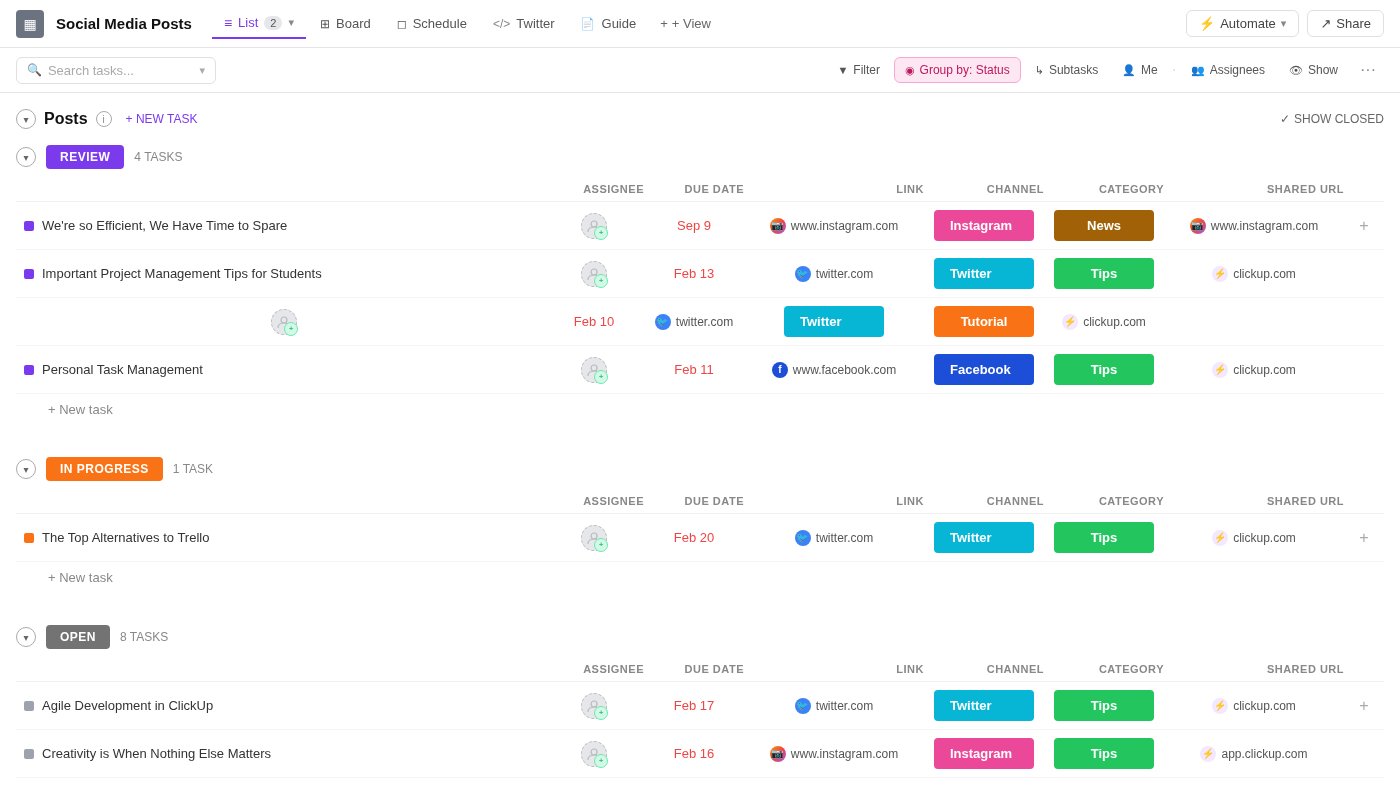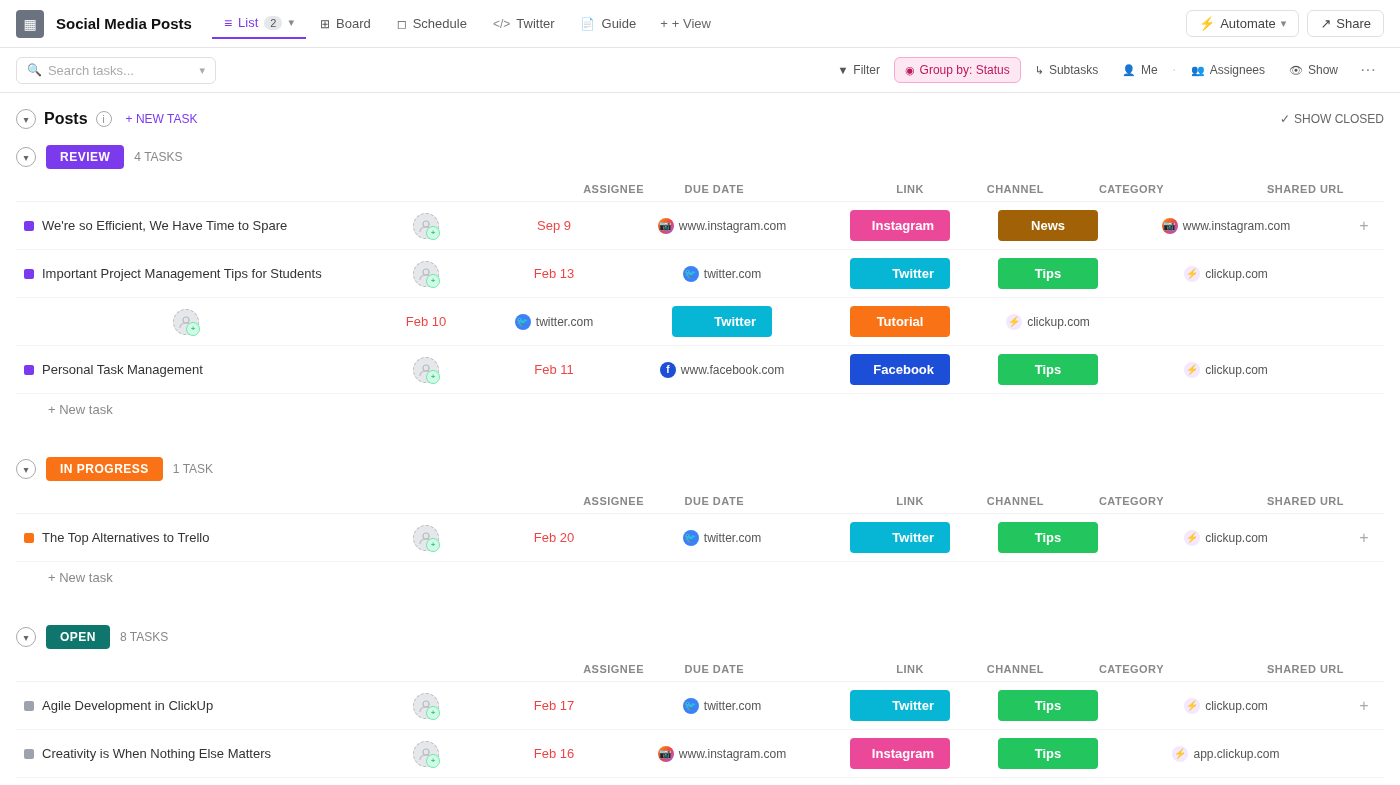--- a/index.html
+++ b/index.html
@@ -38,45 +38,45 @@
     .new-task-btn { color: #7c3aed; font-size: 12px; cursor: pointer; padding: 2px 6px; border-radius: 4px; }
     .show-closed { margin-left: auto; display: flex; align-items: center; gap: 4px; font-size: 12px; color: #666; cursor: pointer; }
 
     
     .group { margin-bottom: 32px; }
     .group-header { display: flex; align-items: center; gap: 10px; margin-bottom: 0; }
     .group-collapse { width: 20px; height: 20px; border: 1.5px solid #aaa; border-radius: 50%; display: flex; align-items: center; justify-content: center; cursor: pointer; color: #666; font-size: 10px; flex-shrink: 0; }
     .group-label { padding: 5px 14px; border-radius: 4px; font-size: 12px; font-weight: 700; color: white; letter-spacing: 0.5px; }
     .group-label.review { background: #7c3aed; }
     .group-label.inprogress { background: #f97316; }
-    .group-label.open { background: #0f766e; }
+    .group-label.open { background: #737373; }
     .group-count { font-size: 12px; color: #888; }
     .table-header-row { display: grid; grid-template-columns: 1fr 100px 100px 180px 120px 120px 180px 40px; padding: 6px 0 6px 32px; border-bottom: 1px solid #f0f0f0; }
     .col-header { font-size: 11px; font-weight: 600; color: #888; text-transform: uppercase; letter-spacing: 0.5px; text-align: right; }
     .col-header.left { text-align: left; }
 
-    .task-row { display: grid; grid-template-columns: 1fr 100px 100px 180px 120px 120px 180px 40px; padding: 8px 0 8px 8px; border-bottom: 1px solid #f5f5f5; align-items: center; gap: 28px; }
+    .task-row { display: grid; grid-template-columns: 1fr 100px 100px 180px 120px 120px 180px 40px; padding: 8px 0 8px 8px; border-bottom: 1px solid #f5f5f5; align-items: center; }
     .task-name-cell { display: flex; align-items: center; gap: 8px; }
     .task-color-dot { width: 10px; height: 10px; border-radius: 2px; flex-shrink: 0; }
     .task-color-dot.purple { background: #7c3aed; }
     .task-color-dot.orange { background: #f97316; }
     .task-color-dot.gray { background: #9ca3af; }
     .task-name { font-size: 13px; color: #333; }
     .assignee-cell { display: flex; justify-content: center; }
     .avatar { width: 26px; height: 26px; border-radius: 50%; background: #e5e7eb; border: 1px dashed #bbb; display: flex; align-items: center; justify-content: center; font-size: 10px; color: #888; position: relative; }
     .avatar-plus { width: 14px; height: 14px; border-radius: 50%; background: #d1fae5; border: 1px solid #6ee7b7; position: absolute; bottom: -2px; right: -2px; display: flex; align-items: center; justify-content: center; font-size: 8px; color: #059669; }
     .due-date-cell { text-align: center; font-size: 13px; color: #ef4444; font-weight: 500; }
     .link-cell { display: flex; align-items: center; gap: 5px; justify-content: center; font-size: 12px; color: #555; }
     .link-icon { width: 16px; height: 16px; border-radius: 50%; display: flex; align-items: center; justify-content: center; font-size: 10px; flex-shrink: 0; }
     .link-icon.instagram { background: linear-gradient(135deg, #f59e0b, #ef4444, #a855f7); color: white; }
     .link-icon.twitter { background: #3b82f6; color: white; }
     .link-icon.facebook { background: #1d4ed8; color: white; }
     .link-icon.clickup { background: #f3e8ff; color: #7c3aed; }
     .channel-cell { display: flex; justify-content: center; }
-    .channel-badge { padding: 8px 16px; border-radius: 4px; font-size: 13px; font-weight: 600; color: white; text-align: right; min-width: 100px; }
+    .channel-badge { padding: 8px 16px; border-radius: 4px; font-size: 13px; font-weight: 600; color: white; text-align: left; min-width: 100px; }
     .channel-badge.instagram { background: #ec4899; }
     .channel-badge.twitter { background: #06b6d4; }
     .channel-badge.facebook { background: #1d4ed8; }
     .category-cell { display: flex; justify-content: center; }
     .category-badge { padding: 8px 16px; border-radius: 4px; font-size: 13px; font-weight: 600; color: white; text-align: center; min-width: 100px; }
     .category-badge.news { background: #a16207; }
     .category-badge.tips { background: #22c55e; }
     .category-badge.tutorial { background: #f97316; }
     .shared-url-cell { display: flex; align-items: center; gap: 5px; justify-content: center; font-size: 12px; color: #555; }
     .add-col-btn { display: flex; justify-content: center; align-items: center; cursor: pointer; color: #aaa; font-size: 16px; }

